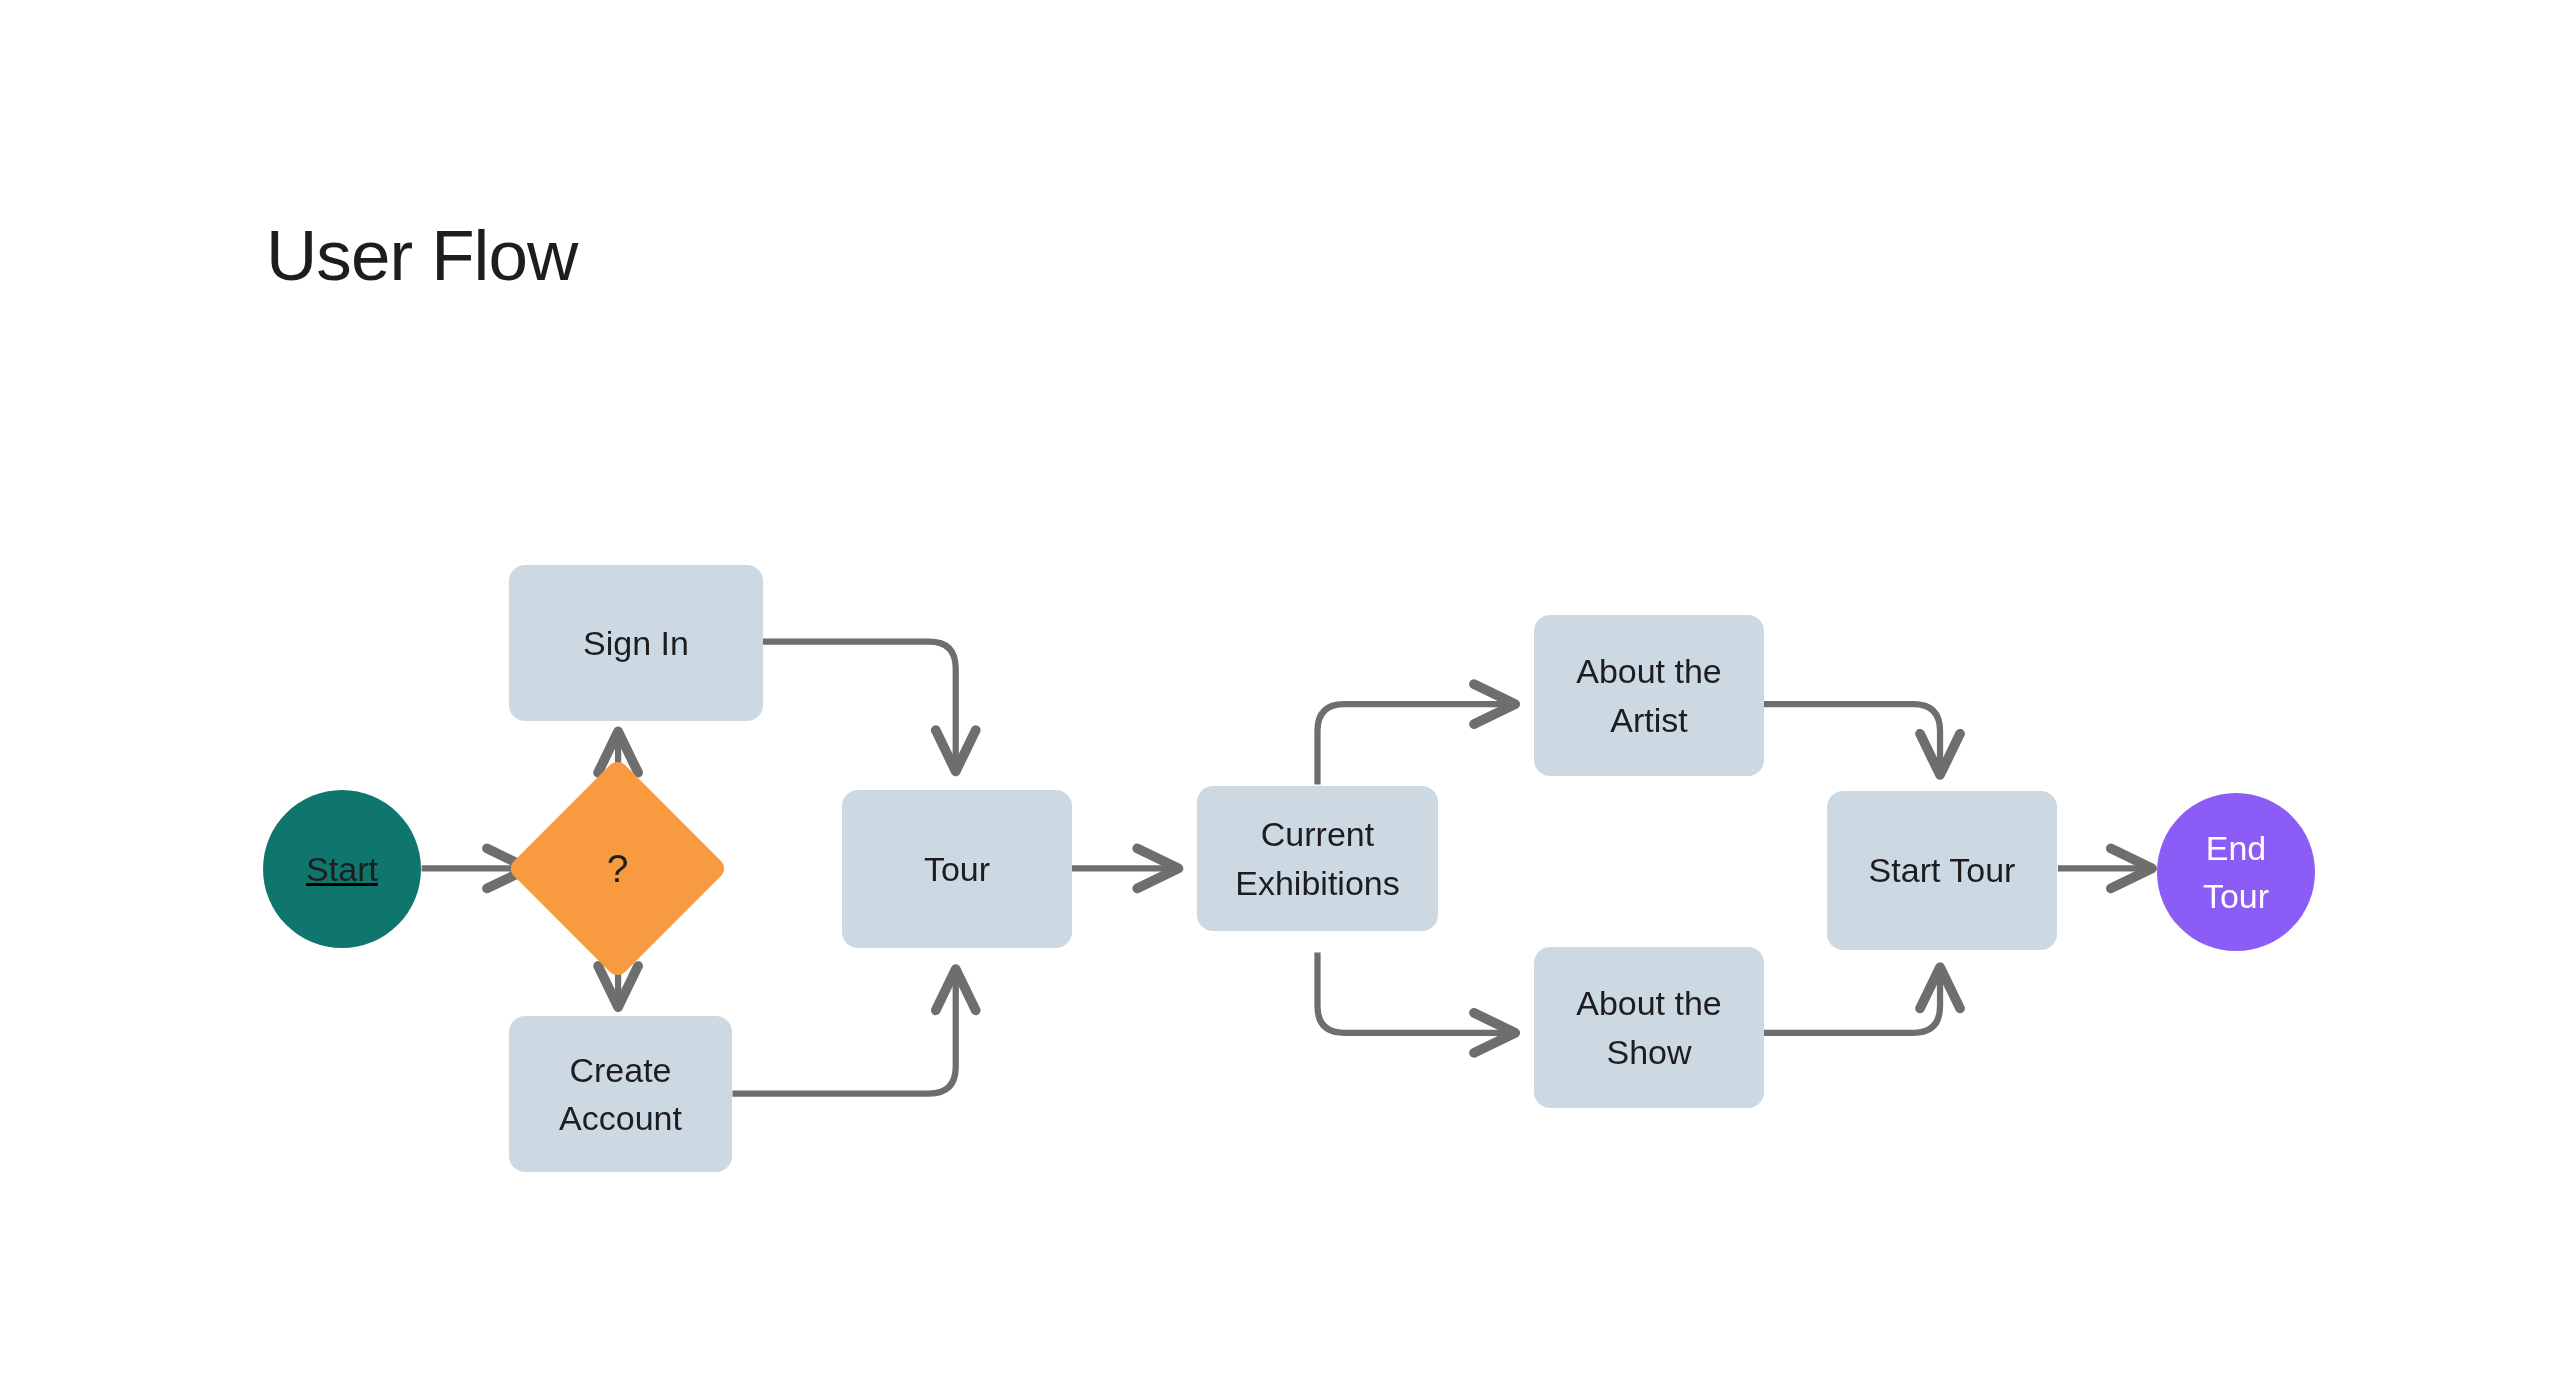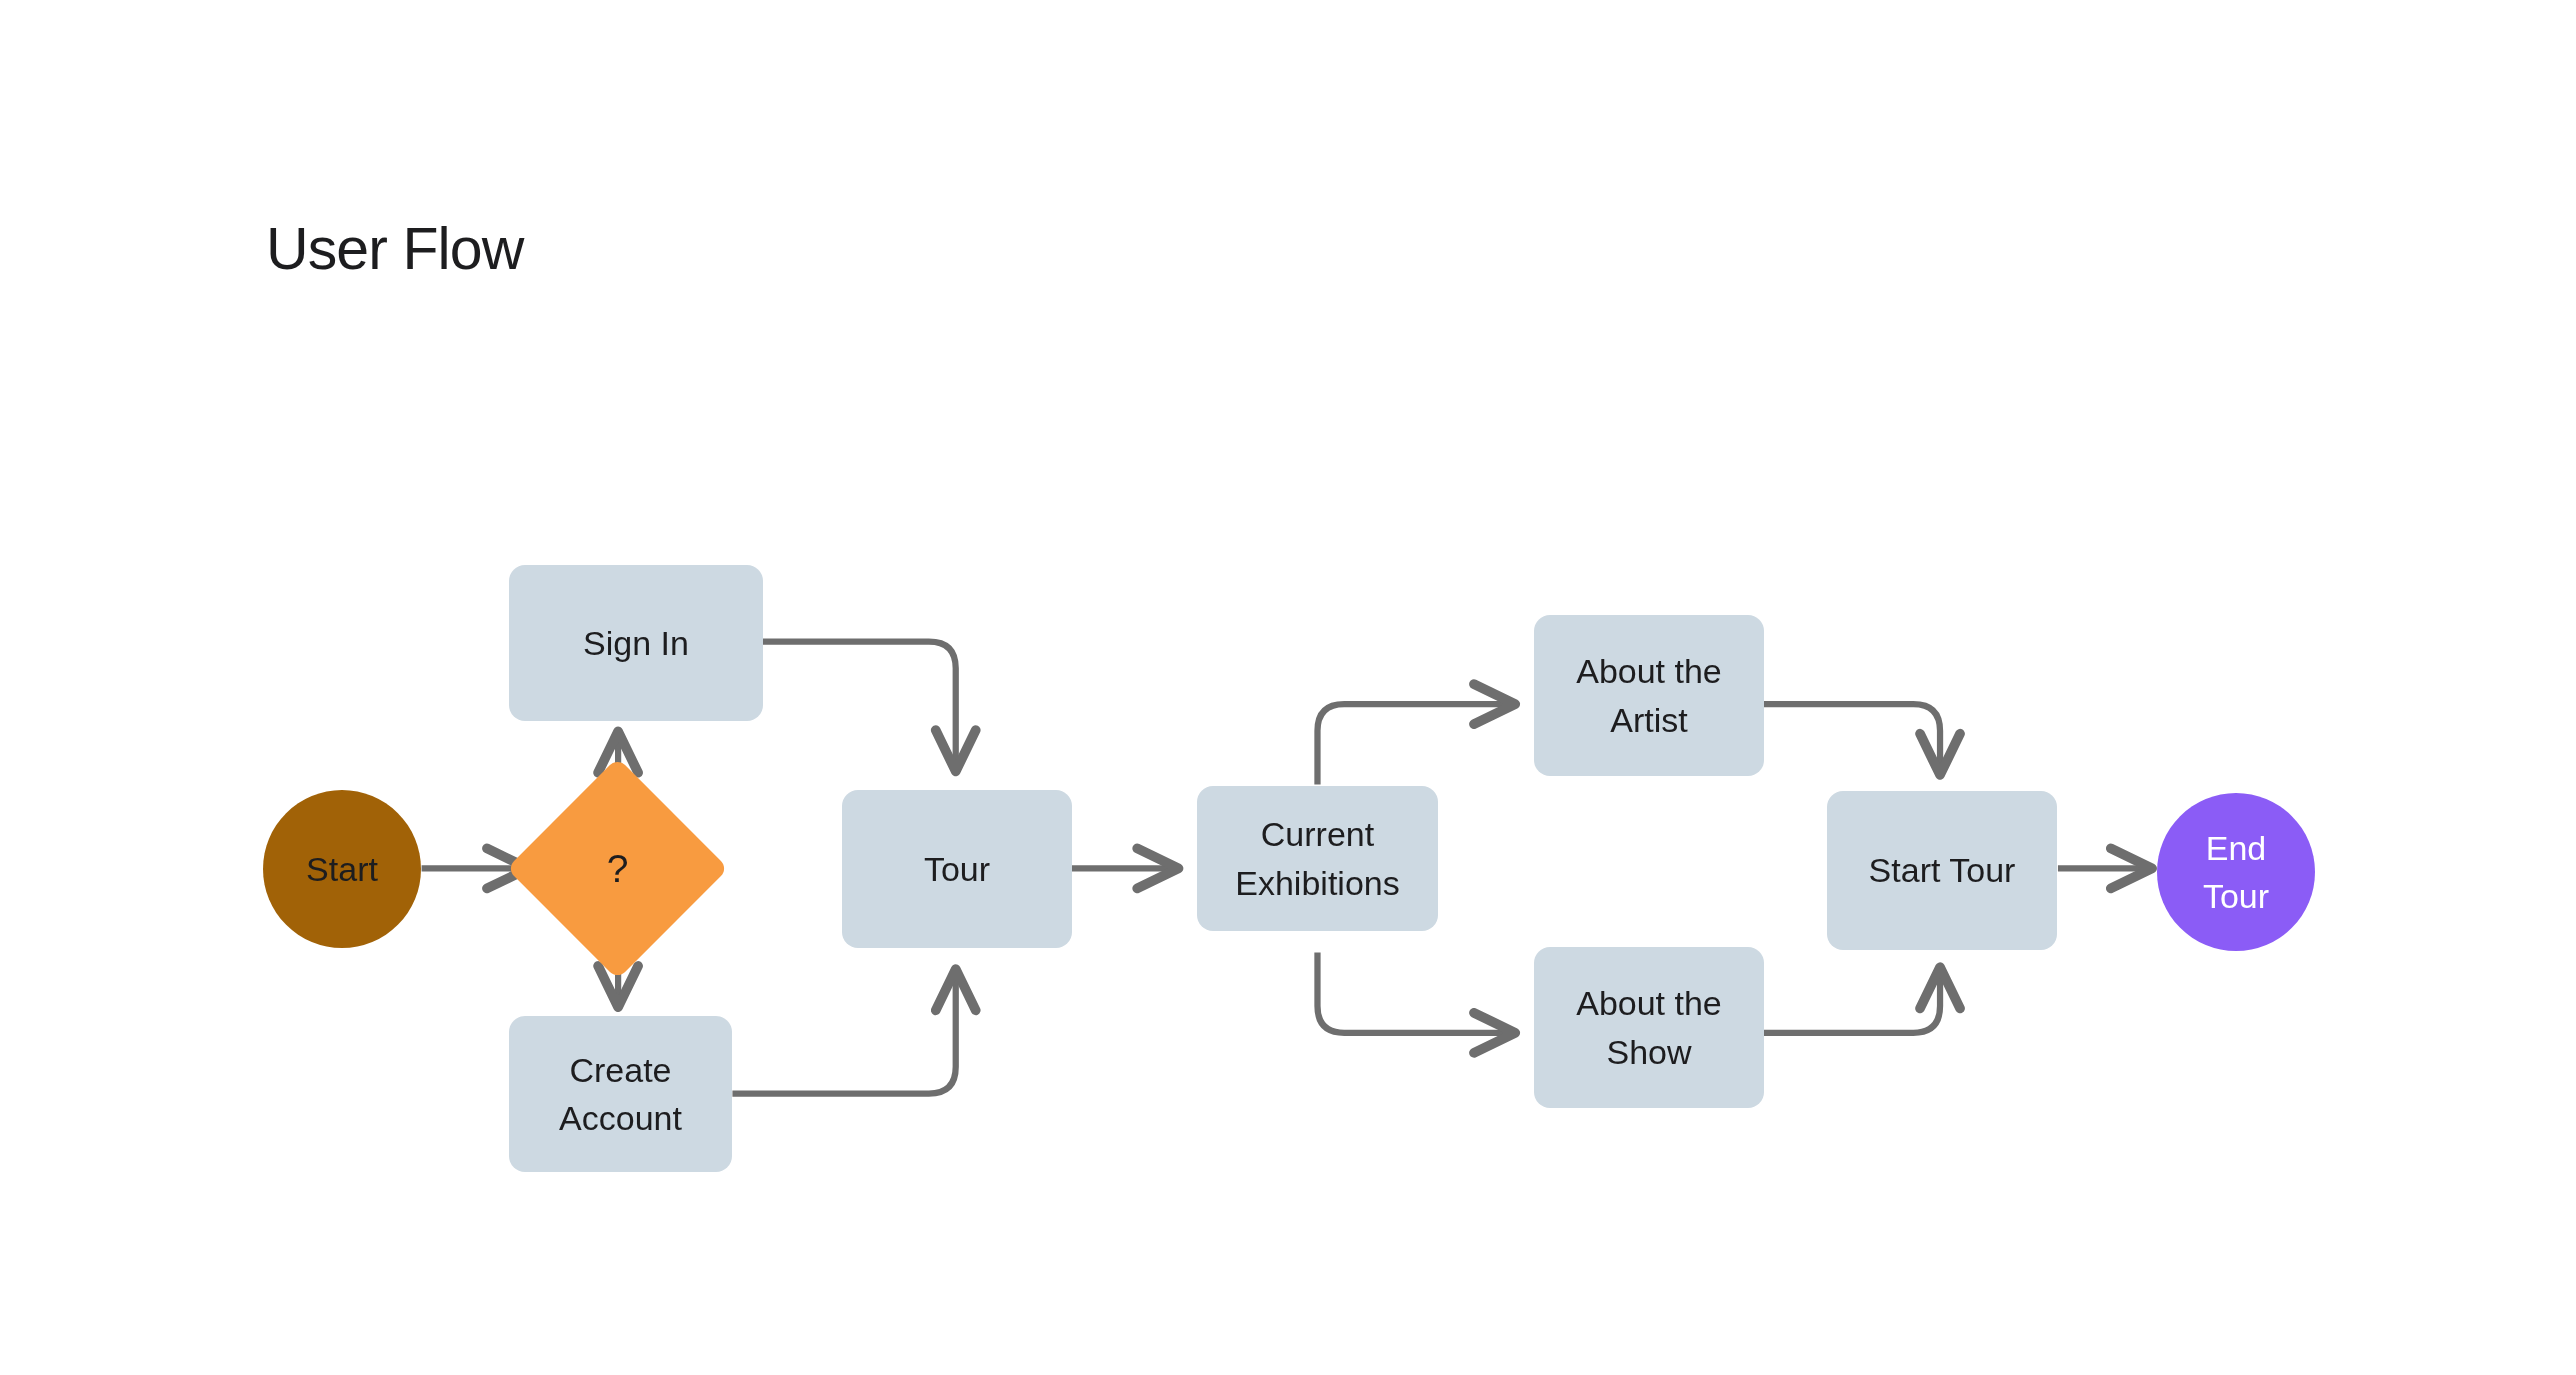--- a/index.html
+++ b/index.html
@@ -19,21 +19,21 @@
     position: absolute;
     left: 0; top: 0;
     width: 2576px;
     height: 1376px;
   }
 
   .page-title {
     position: absolute;
     left: 266px;
     top: 217px;
-    font-size: 59px;
+    font-size: 71px;
     font-weight: 400;
     color: #1d1d1f;
     letter-spacing: -0.9px;
     line-height: 1.1;
     white-space: nowrap;
   }
 
   svg.edges {
     position: absolute;
     left: 0; top: 0;
@@ -59,22 +59,23 @@
     white-space: pre-line;
     padding: 0 7.1px;
   }
 
   .node-process {
     background: #cdd9e2;
     border-radius: 16px;
   }
 
   .node-terminal-start {
-    background: #a16207;
+    background: #0f766e;
     border-radius: 50%;
+    text-decoration: underline;
   }
 
   .node-terminal-end {
     background: #8b5cf6;
     border-radius: 50%;
   }
   .node-terminal-end .node-label {
     color: #ffffff;
   }
 

